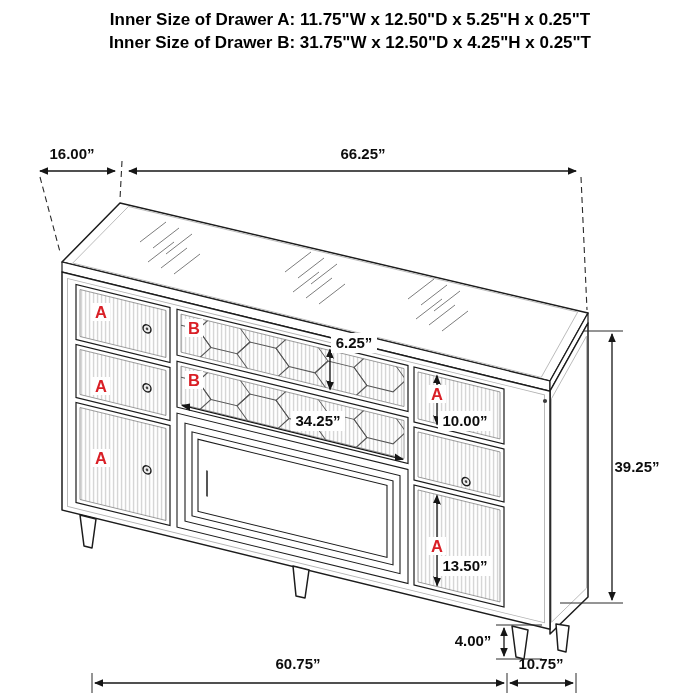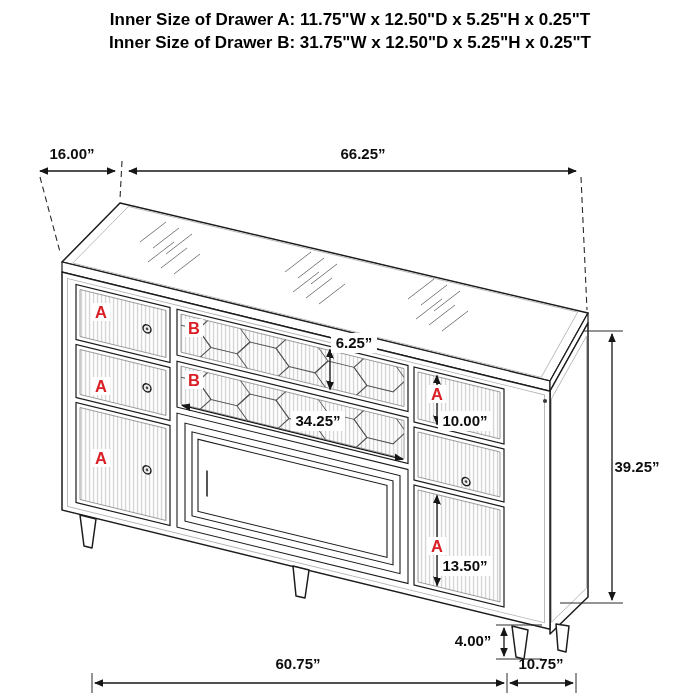--- a/index.html
+++ b/index.html
@@ -29,21 +29,21 @@
   .knob{fill:#ececec;stroke:#1c1c1c;stroke-width:1.4;}
   .knobdot{fill:#444;}
 </style>
 </head>
 <body>
 
 <div id="stage">
 
   <div class="titles">
     <div>Inner Size of Drawer A: 11.75"W x 12.50"D x 5.25"H x 0.25"T</div>
-    <div>Inner Size of Drawer B: 31.75"W x 12.50"D x 5.25"H x 0.25"T</div>
+    <div>Inner Size of Drawer B: 31.75"W x 12.50"D x 4.25"H x 0.25"T</div>
   </div>
 
   <svg id="diagram" width="700" height="700" viewBox="0 0 700 700">
     <defs>
       <marker id="ah" viewBox="0 0 10 10" refX="8.5" refY="5" markerWidth="7.5" markerHeight="7.5" orient="auto-start-reverse">
         <path d="M0,1 L9.5,5 L0,9 Z" fill="#161616"></path>
       </marker>
       <pattern id="reed" width="4" height="6" patternUnits="userSpaceOnUse">
         <rect width="4" height="6" fill="#ffffff"></rect>
         <line x1="1.5" y1="0" x2="1.5" y2="6" stroke="#a8a8a8" stroke-width="0.8"></line>

